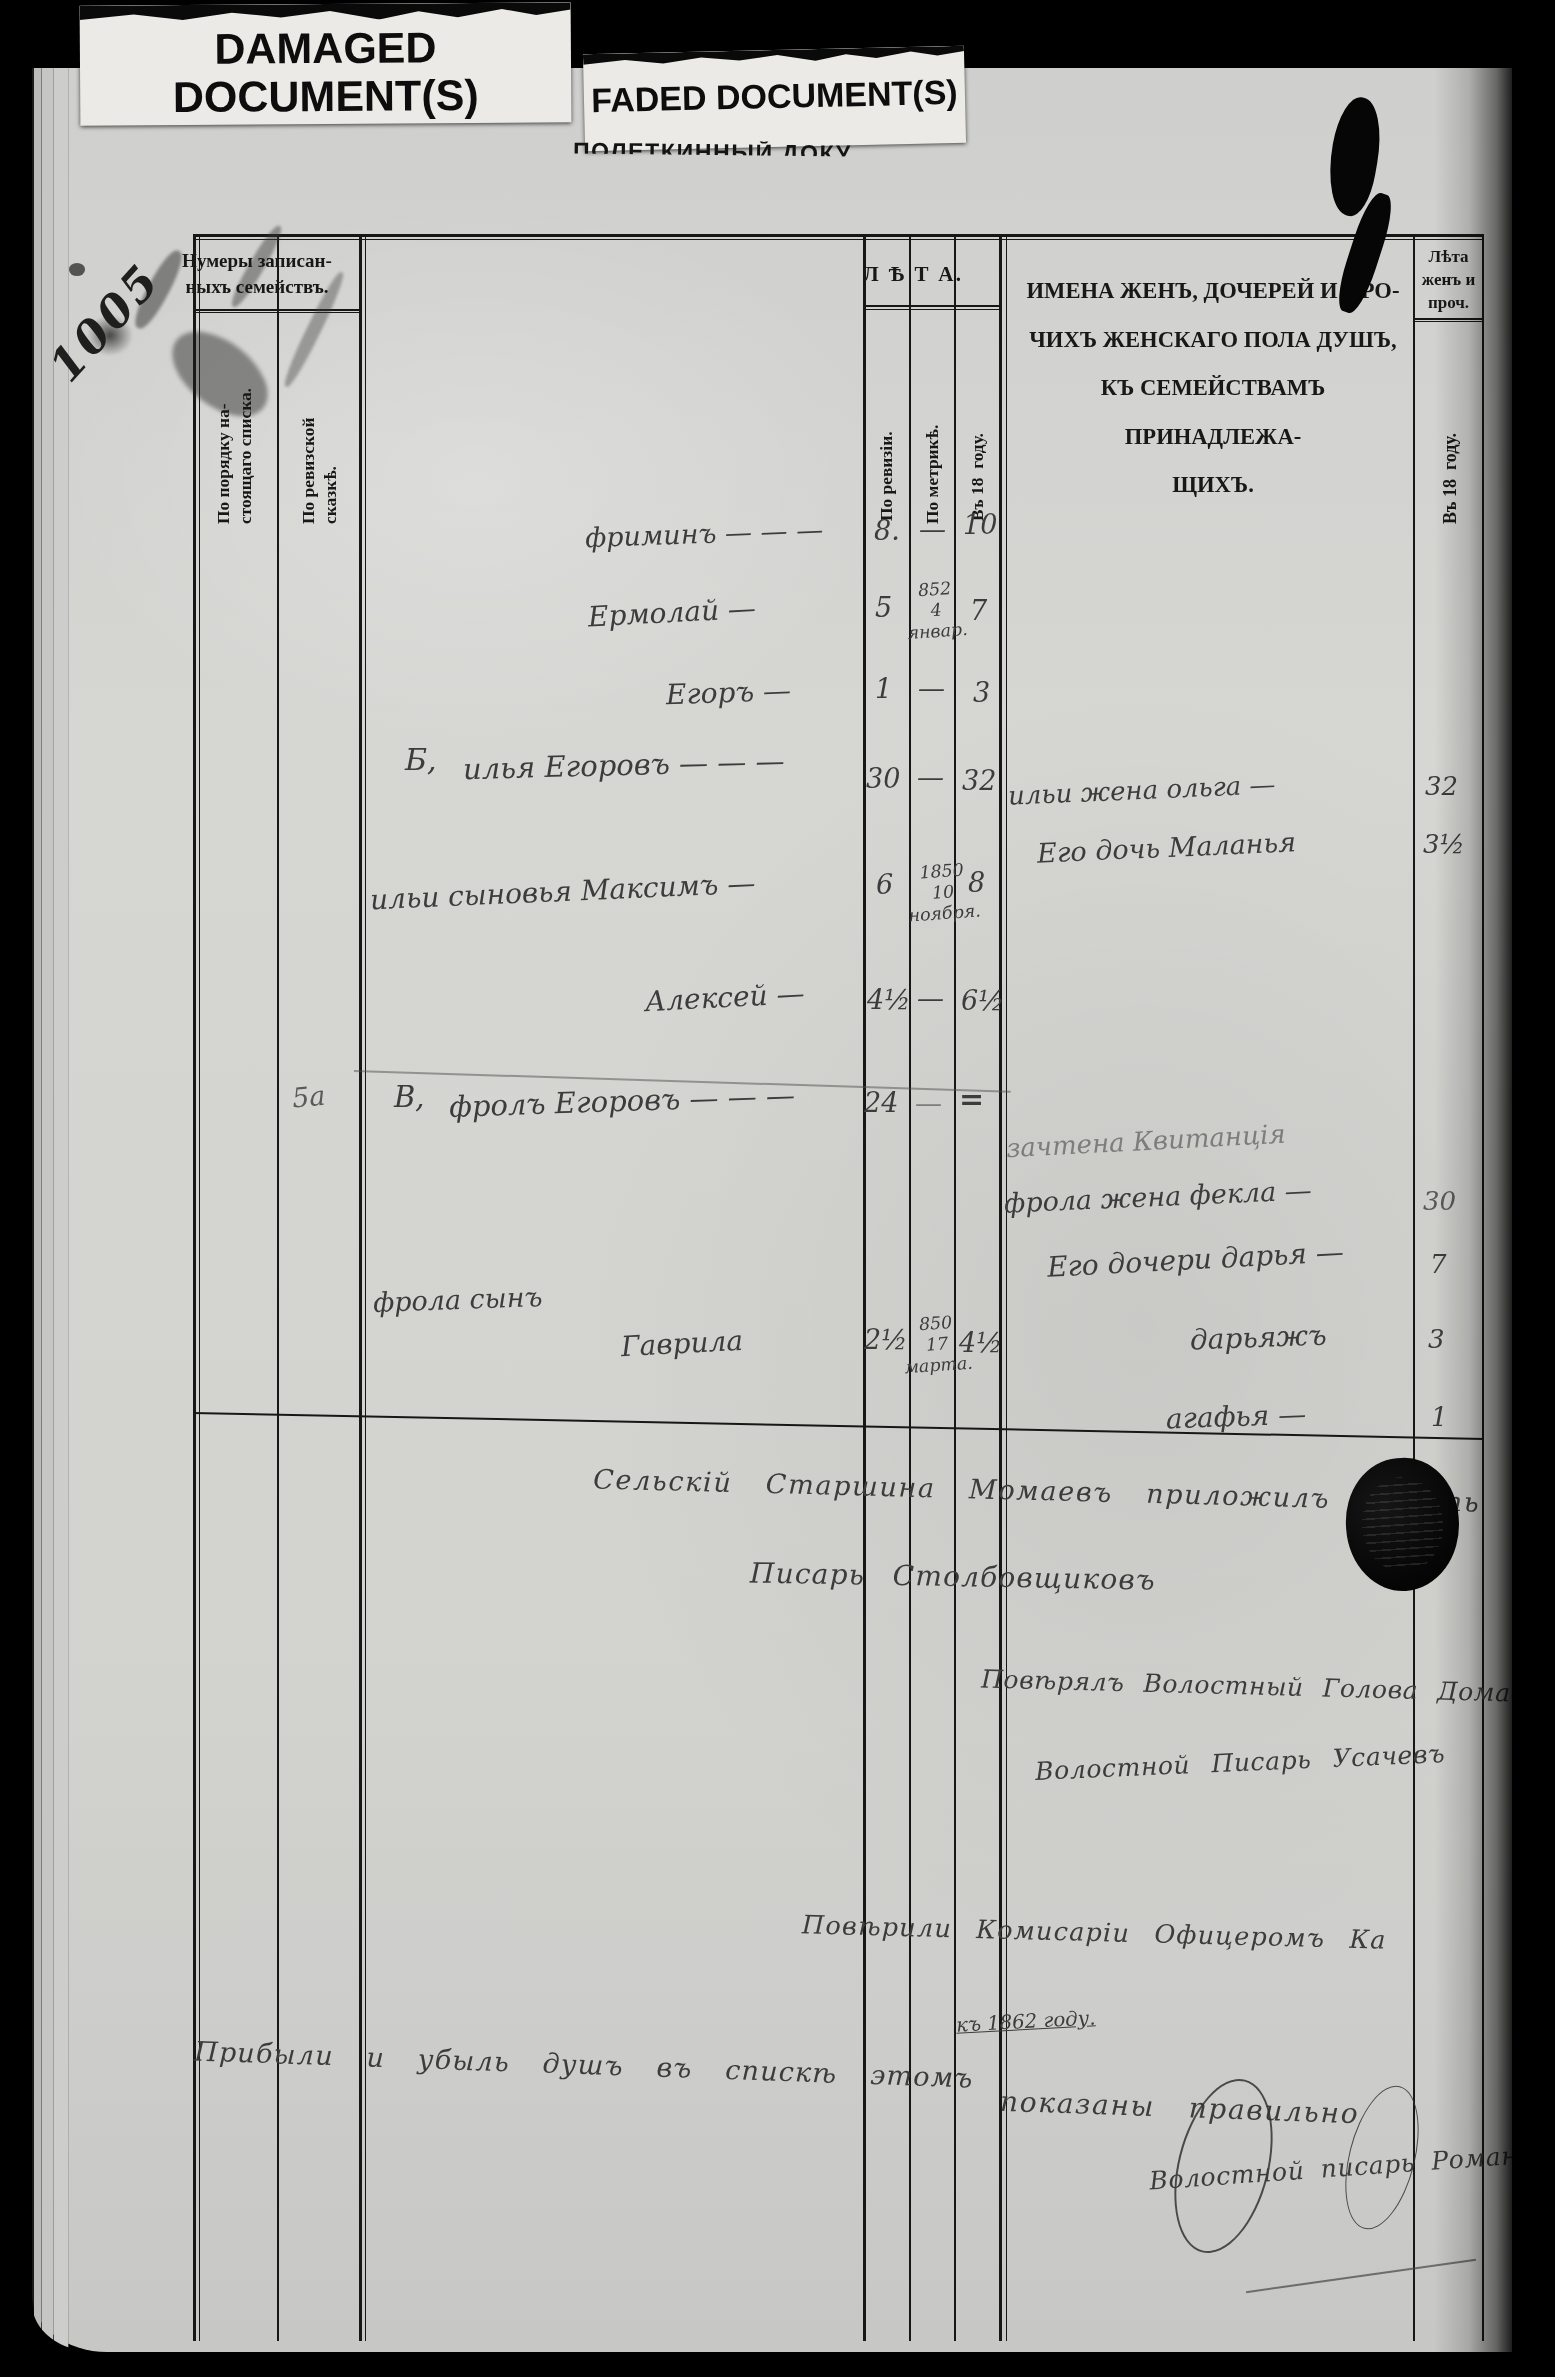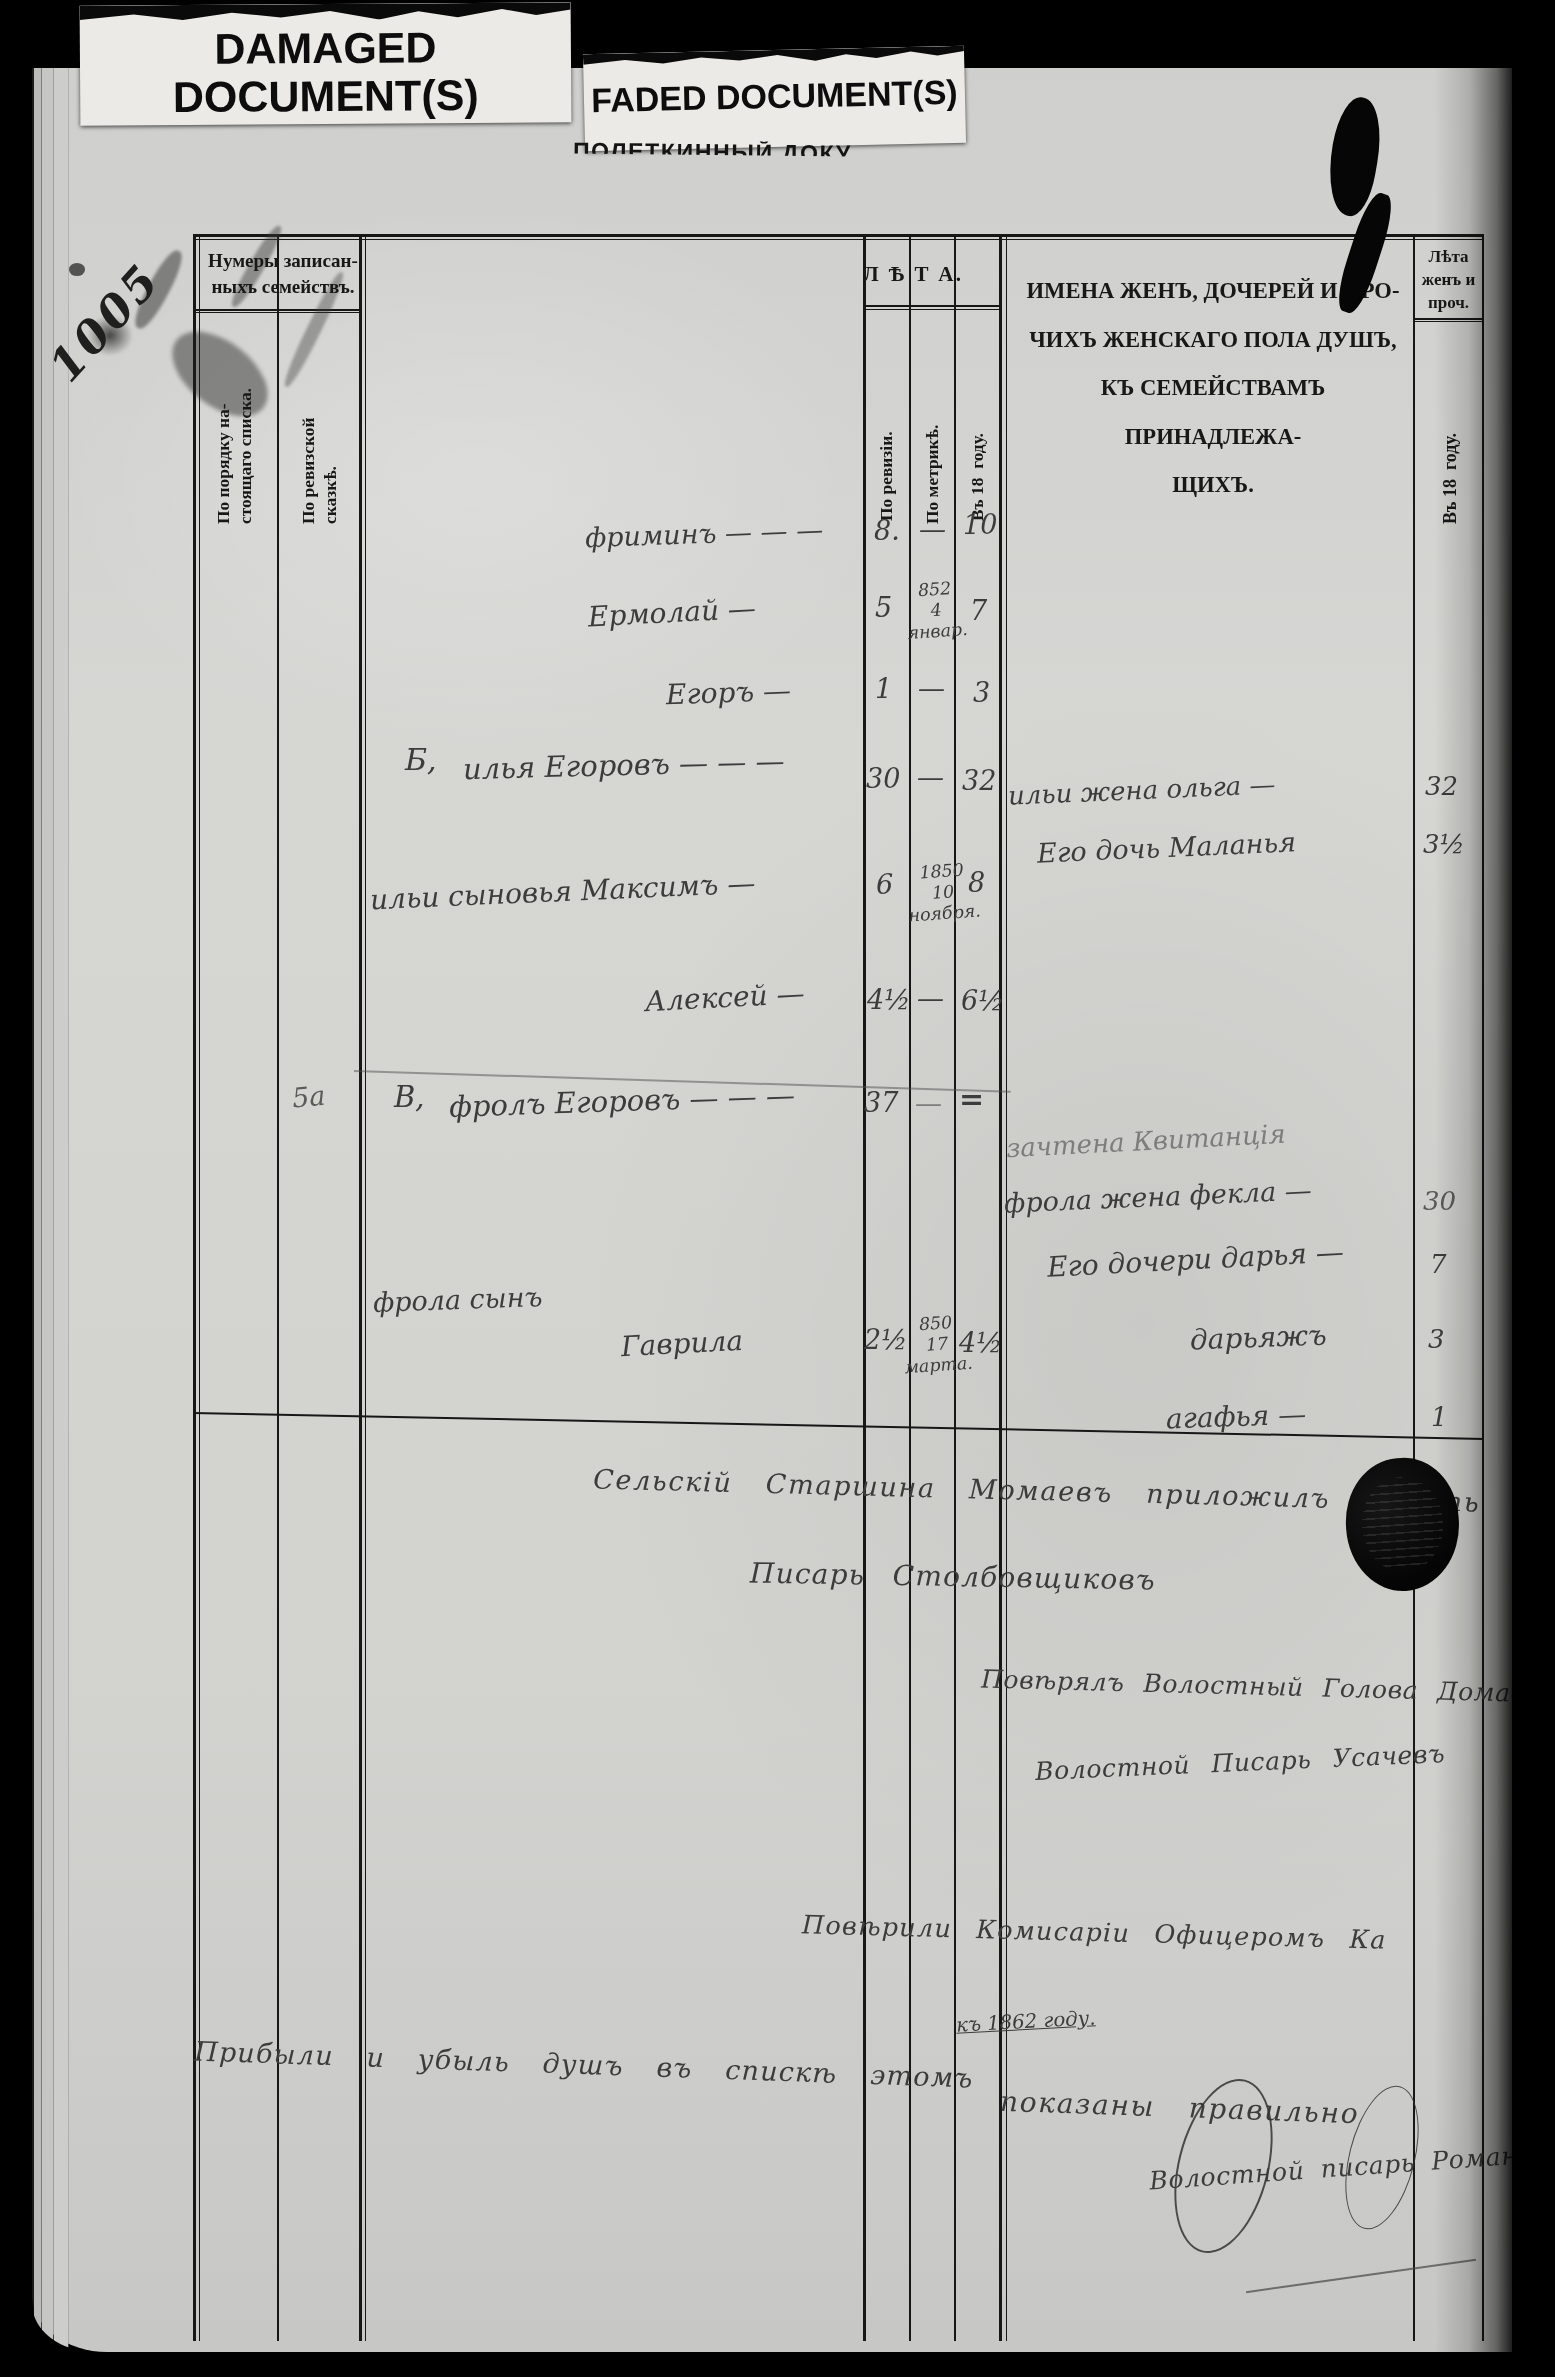--- a/index.html
+++ b/index.html
@@ -91,21 +91,21 @@
   <div class="hl" style="left:193px;top:239px;width:1291px;height:1.2px;"></div>
   <div class="hl" style="left:193px;top:309px;width:169px;height:1.7px;"></div>
   <div class="hl" style="left:193px;top:312px;width:169px;height:1.2px;"></div>
   <div class="hl" style="left:863px;top:305px;width:139px;height:1.7px;"></div>
   <div class="hl" style="left:863px;top:309px;width:139px;height:1.2px;"></div>
   <div class="hl" style="left:1413px;top:318px;width:71px;height:1.7px;"></div>
   <div class="hl" style="left:1413px;top:321px;width:71px;height:1.2px;"></div>
   <div class="hl" style="left:193px;top:1412px;width:1291px;height:1.7px;transform:rotate(1.15deg);transform-origin:left top;"></div>
   <div class="hl" style="left:354px;top:1070px;width:657px;height:1.7px;background:rgba(80,80,80,.5);transform:rotate(1.8deg);transform-origin:left top;"></div>
 
-  <div class="prt pre" style="left:208px;top:248px;width:150px;text-align:center;font-size:19px;line-height:1.35;">Нумеры записан-
+  <div class="prt pre" style="left:182px;top:248px;width:150px;text-align:center;font-size:19px;line-height:1.35;">Нумеры записан-
 ныхъ семействъ.</div>
   <div class="prt" style="left:863px;top:262px;width:139px;text-align:left;font-size:21px;letter-spacing:2.3px;">Л Ѣ Т А.</div>
   <div class="prt pre" style="left:1016px;top:267px;width:394px;text-align:center;font-size:22.6px;line-height:2.15;">ИМЕНА ЖЕНЪ, ДОЧЕРЕЙ И ПРО-
 ЧИХЪ ЖЕНСКАГО ПОЛА ДУШЪ,
 КЪ СЕМЕЙСТВАМЪ ПРИНАДЛЕЖА-
 ЩИХЪ.</div>
   <div class="prt pre" style="left:1413px;top:246px;width:71px;text-align:center;font-size:17px;line-height:1.35;">Лѣта
 женъ и
 проч.</div>
 
@@ -154,21 +154,21 @@
   <div class="hw" style="left:968px;top:867px;font-size:27px;">8</div>
 
   <div class="hw" style="left:645px;top:981px;font-size:28px;transform:rotate(-3deg);">Алексей —</div>
   <div class="hw" style="left:867px;top:984px;font-size:27px;">4½</div>
   <div class="hw" style="left:917px;top:983px;font-size:27px;">—</div>
   <div class="hw" style="left:961px;top:985px;font-size:27px;">6½</div>
 
   <div class="hw dim" style="left:292px;top:1081px;font-size:27px;transform:rotate(-5deg);">5а</div>
   <div class="hw" style="left:394px;top:1080px;font-size:29px;">В,</div>
   <div class="hw" style="left:449px;top:1084px;font-size:29px;transform:rotate(-2deg);">фролъ Егоровъ — — —</div>
-  <div class="hw" style="left:864px;top:1087px;font-size:27px;">37</div>
+  <div class="hw" style="left:864px;top:1087px;font-size:27px;">24</div>
   <div class="hw faded" style="left:915px;top:1088px;font-size:27px;">—</div>
   <div class="hw" style="left:959px;top:1081px;font-size:30px;font-weight:bold;">=</div>
 
   <div class="hw faded" style="left:1006px;top:1126px;font-size:26px;transform:rotate(-3deg);">зачтена Квитанція</div>
   <div class="hw" style="left:1004px;top:1181px;font-size:27px;transform:rotate(-2.5deg);">фрола жена фекла —</div>
   <div class="hw dim" style="left:1423px;top:1186px;font-size:26px;">30</div>
   <div class="hw" style="left:1047px;top:1243px;font-size:28px;transform:rotate(-3deg);">Его дочери дарья —</div>
   <div class="hw" style="left:1430px;top:1249px;font-size:26px;">7</div>
   <div class="hw" style="left:1190px;top:1321px;font-size:28px;transform:rotate(-2deg);">дарьяжъ</div>
   <div class="hw" style="left:1428px;top:1324px;font-size:26px;">3</div>

